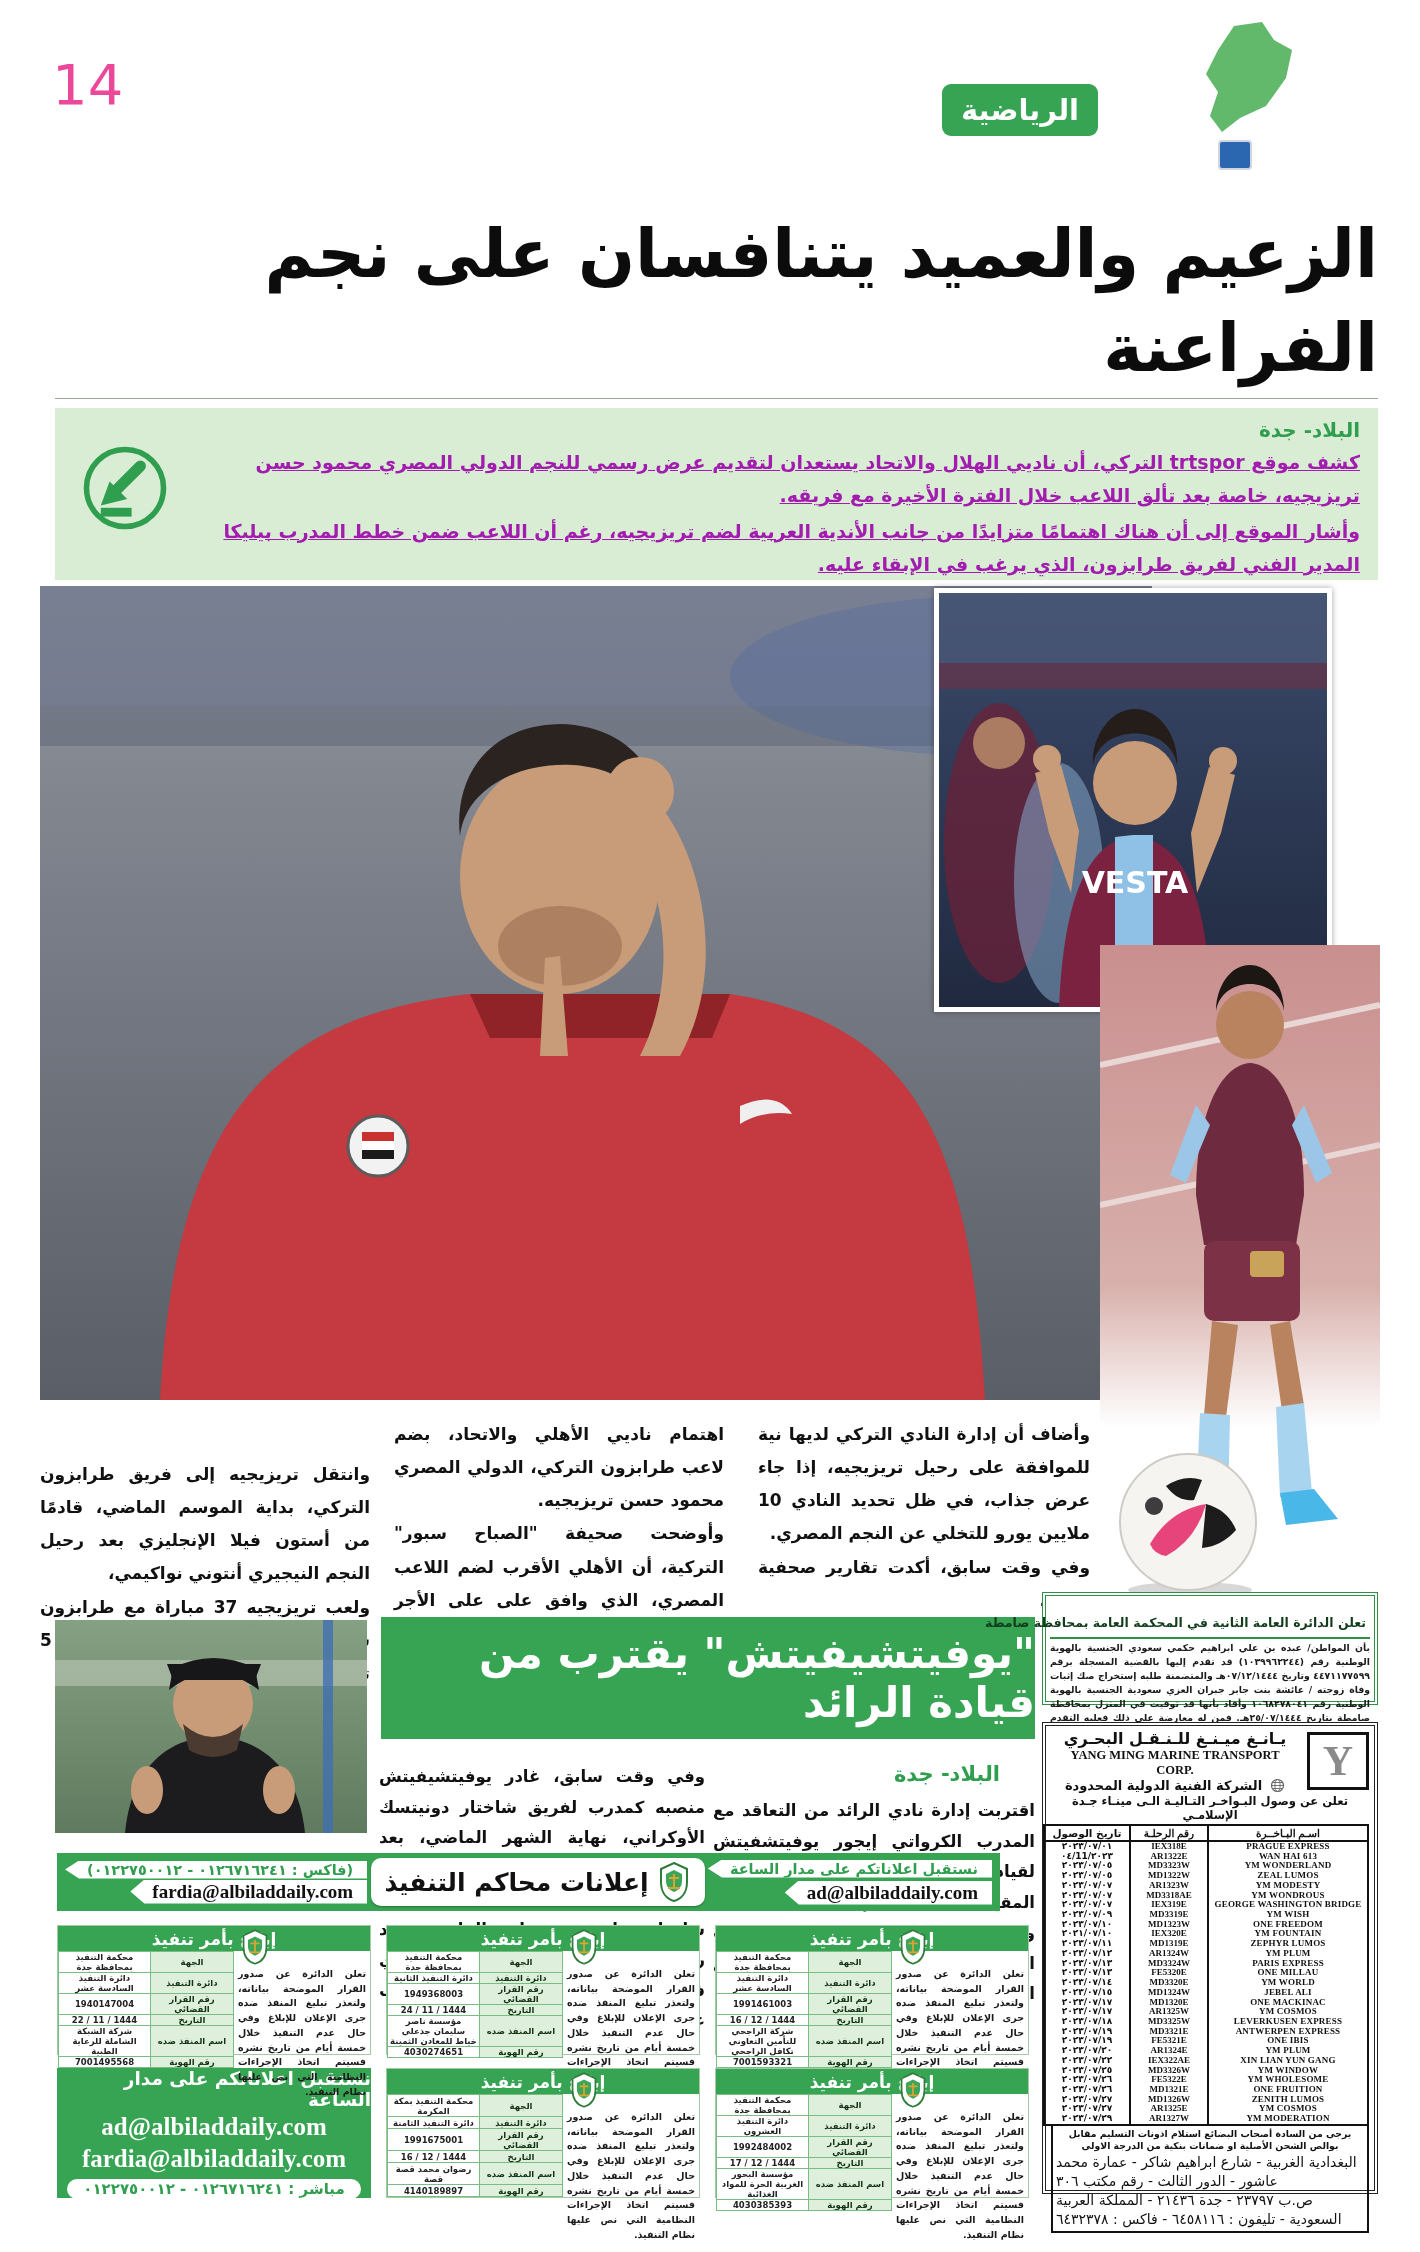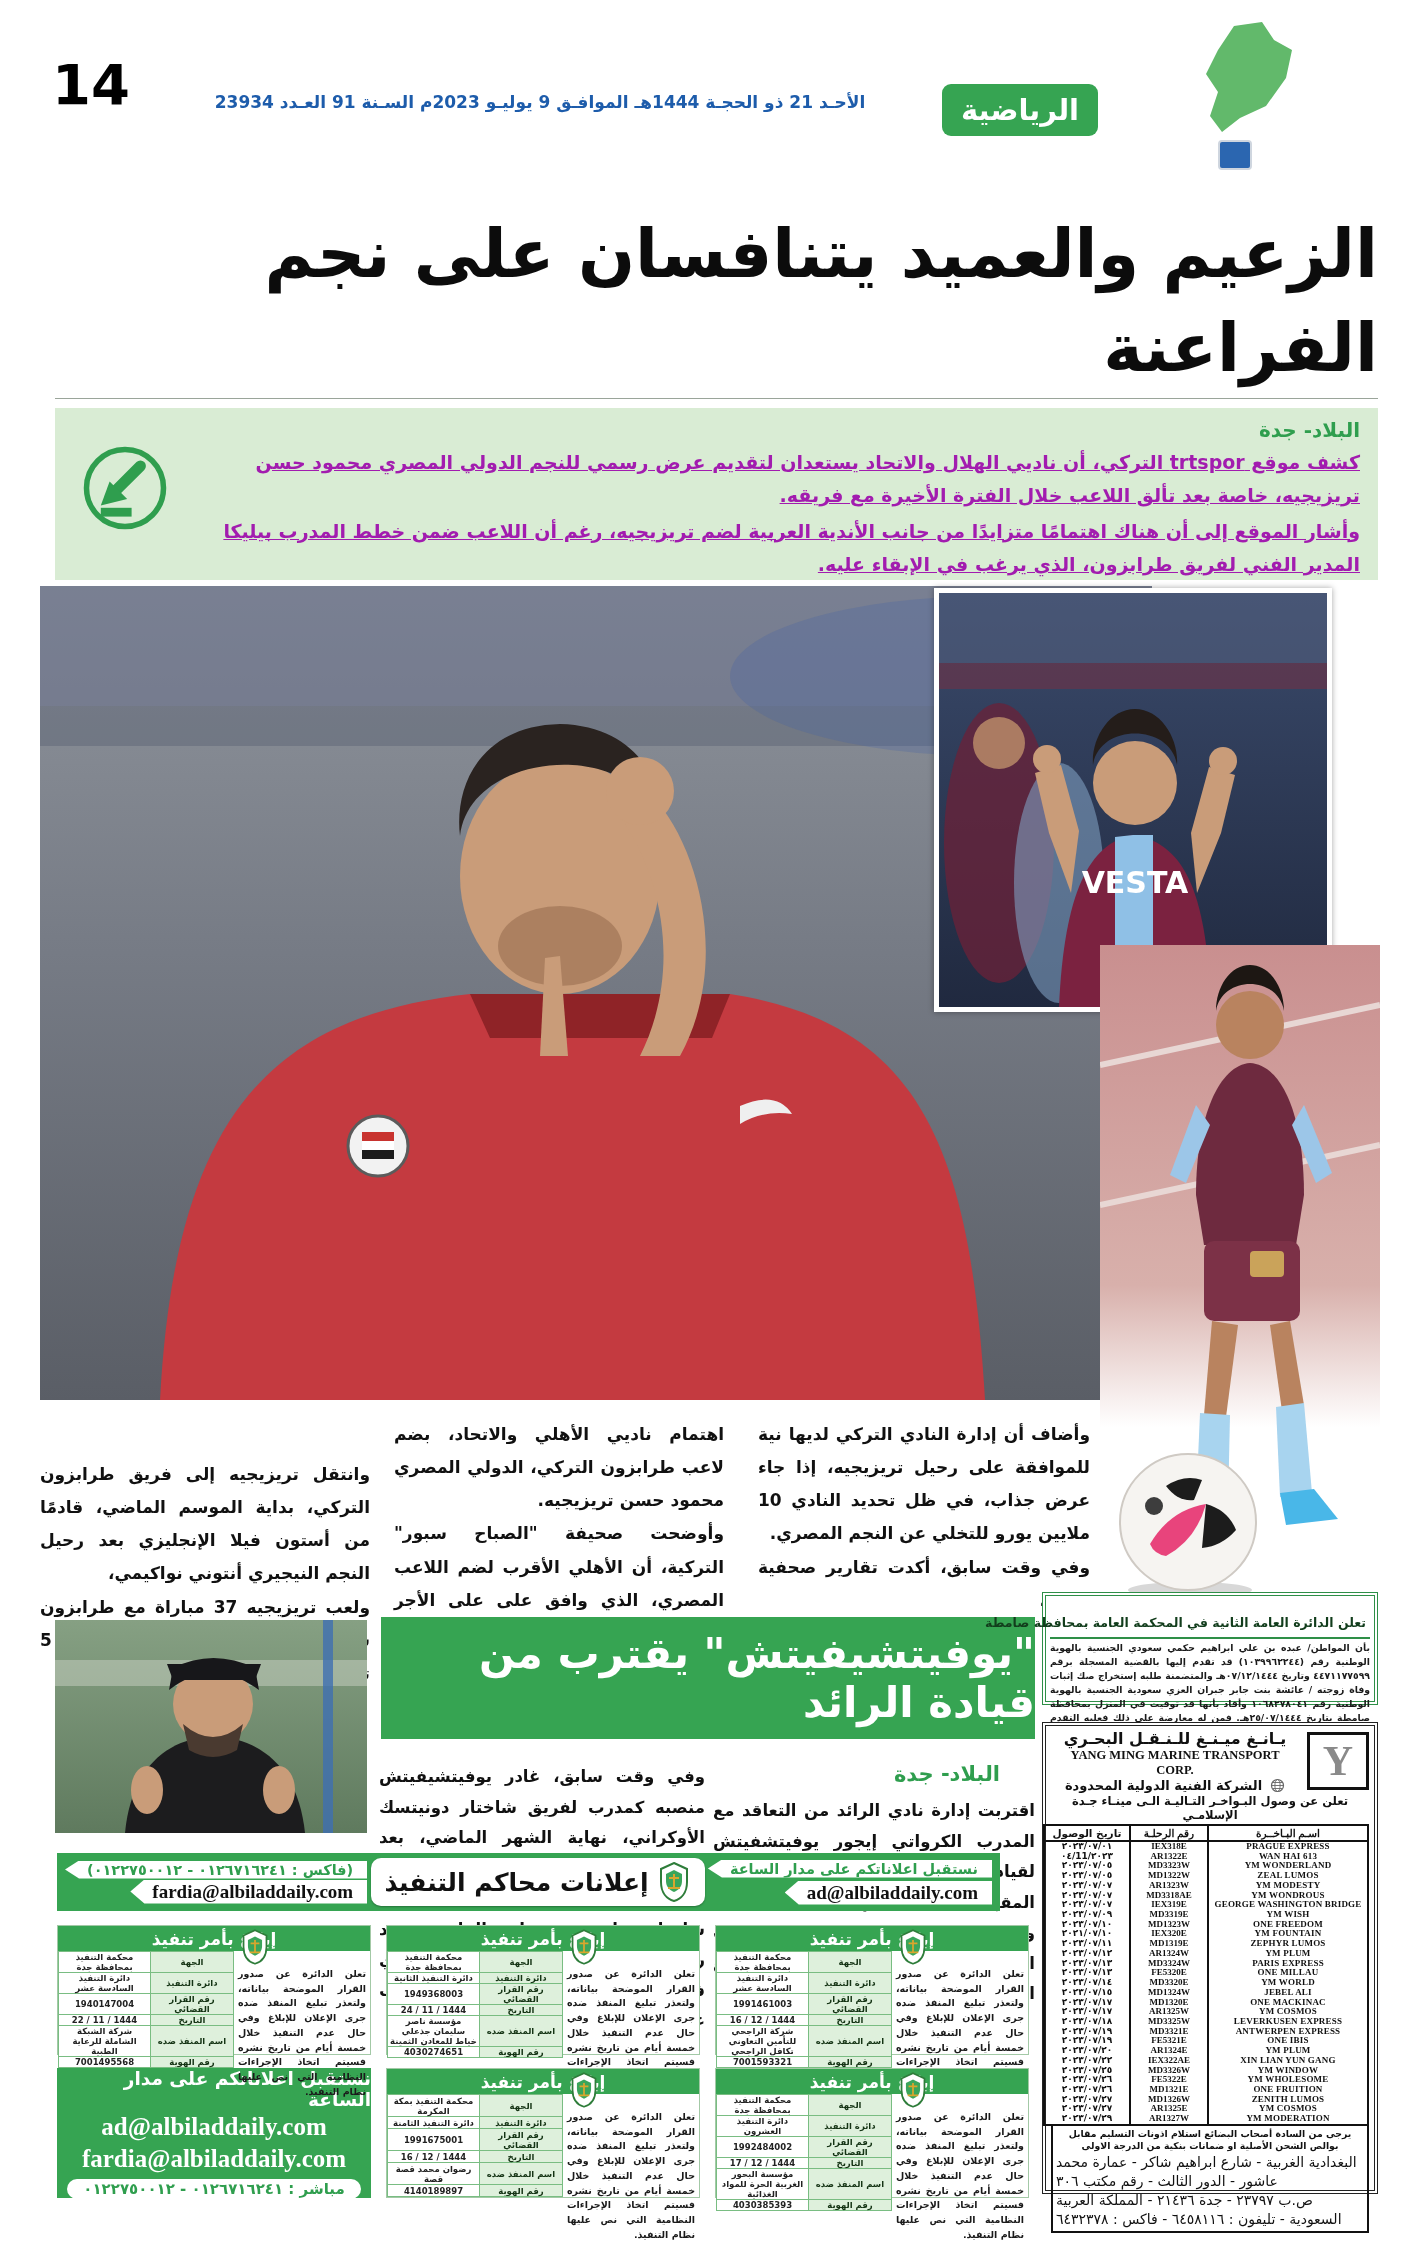--- a/index.html
+++ b/index.html
@@ -2,21 +2,21 @@
 <html lang="ar" dir="rtl"><head>
 <meta charset="utf-8">
 <style>
   html,body{margin:0;padding:0;background:#e8e8e8;}
   .page{position:relative;width:1420px;height:2252px;background:#ffffff;margin:0 auto;
         font-family:"DejaVu Sans",sans-serif;direction:rtl;overflow:hidden;}
   .abs{position:absolute;}
   .ltr{direction:ltr;unicode-bidi:embed;}
 
   
-  .page-number{left:52px;top:52px;font-size:56px;font-weight:bold;color:#000000;direction:ltr;}
+  .page-number{left:52px;top:52px;font-size:56px;font-weight:normal;color:#ec4899;direction:ltr;}
   .dateline{left:150px;top:92px;width:780px;text-align:center;color:#1d5cab;
             font-weight:bold;font-size:17px;}
   .section-label{right:322px;top:84px;width:156px;height:52px;background:#36a452;border-radius:9px;
             color:#fff;font-weight:bold;font-size:29px;display:flex;align-items:center;justify-content:center;}
   .logo-wrap{right:40px;top:18px;width:275px;height:125px;}
   .logo-map{position:absolute;right:72px;top:2px;}
   .logo-text{position:absolute;right:0;top:8px;font-size:96px;font-weight:900;color:#2b66b0;line-height:1;
              text-shadow:-2px 0 #dfe3ea,2px 0 #dfe3ea,0 -2px #dfe3ea,0 2px #dfe3ea;}
   .logo-square{position:absolute;right:128px;top:122px;width:30px;height:26px;background:#2b66b0;
              border:2px solid #cfd6df;border-radius:4px;}
@@ -125,21 +125,20 @@
   .ship-foot{border:2px solid #111;border-top:none;margin-top:0;padding:2px 3px;}
   .ship-foot .f1{font-size:9.3px;font-weight:bold;text-align:center;line-height:1.35;color:#111;}
   .ship-foot .f2{font-size:14px;font-weight:normal;text-align:left;line-height:1.35;color:#111;}
 </style>
 </head>
 <body>
 
 <div class="page">
 
   <div class="abs page-number">14</div>
-  <div class="abs dateline">الأحـد 21 ذو الحجـة 1444هـ الموافـق 9 يوليـو 2023م السـنة 91 العـدد 23934</div>
   <div class="abs section-label">
     <span>الرياضية</span>
   </div>
   <div class="abs logo-wrap">
     <svg class="logo-map" width="120" height="118" viewBox="0 0 120 118">
       <path d="M46 6 L74 2 L86 20 L104 30 L98 58 L78 86 L52 98 L34 112 L22 96 L30 72 L18 54 L30 30 Z" fill="#62b96b"></path>
     </svg>
     <div class="logo-square"></div>
   </div>
 

